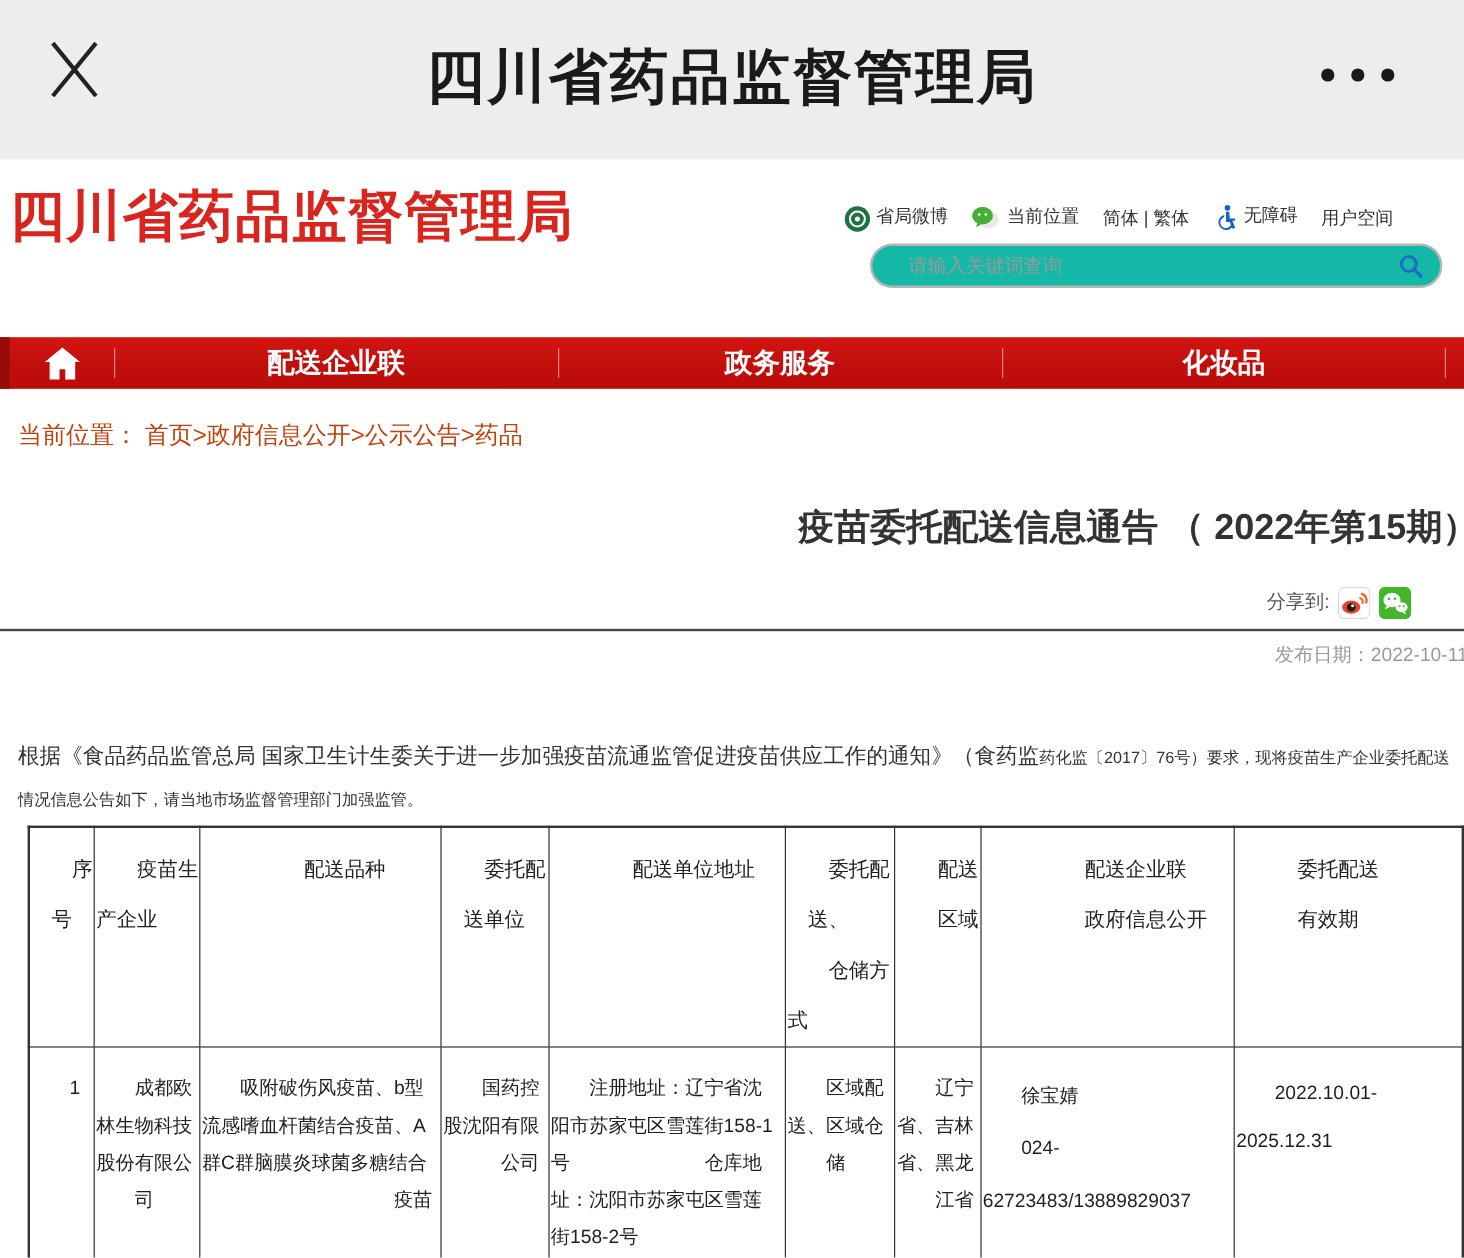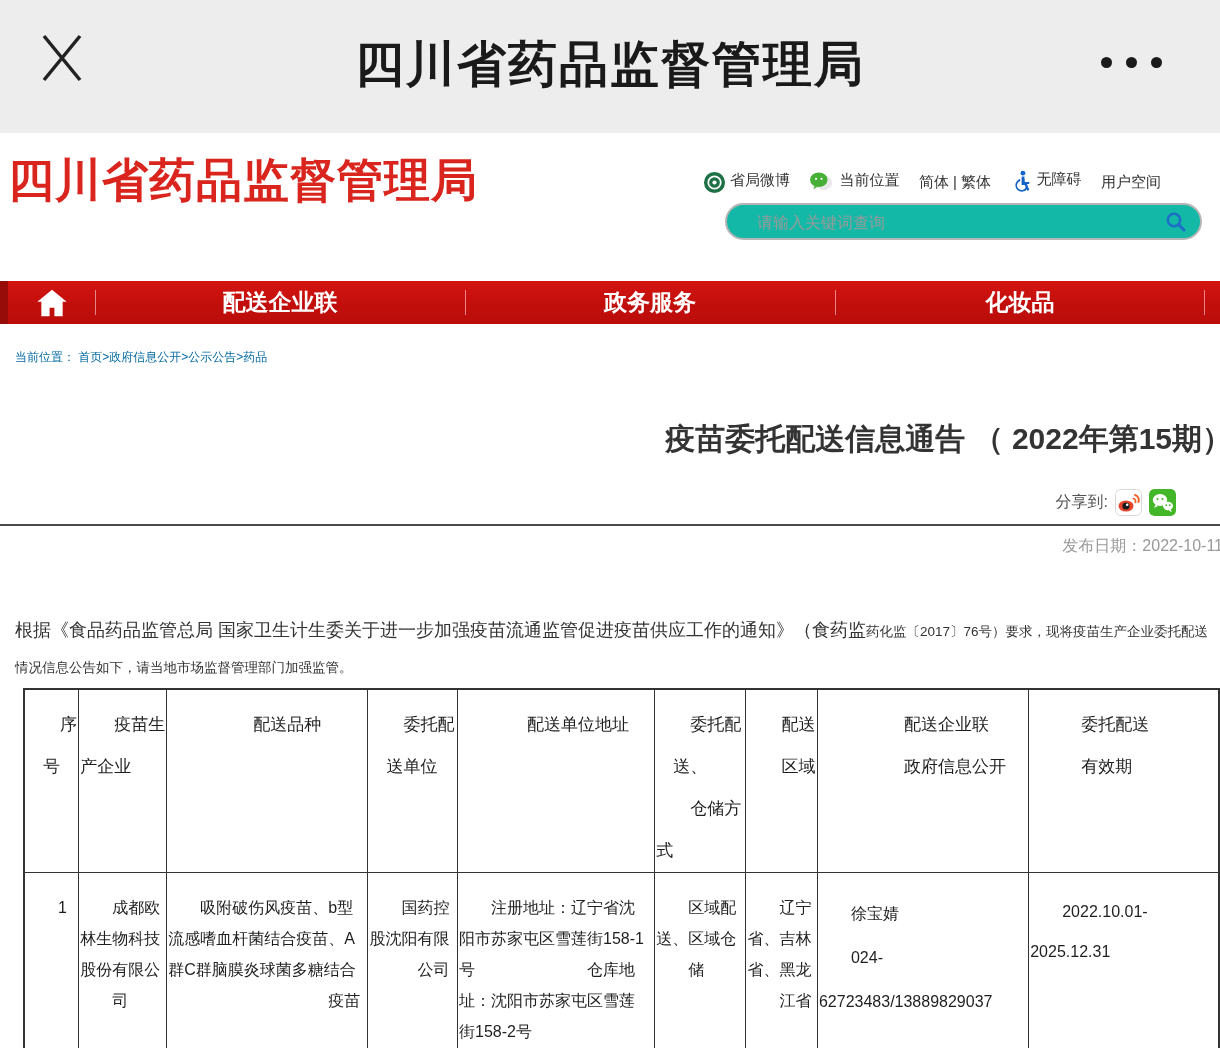--- a/index.html
+++ b/index.html
@@ -36,21 +36,21 @@
   .nav-home{position:absolute;left:8px;top:0;width:87px;height:43px;display:flex;
     align-items:center;justify-content:center;cursor:pointer;}
   .nav-items{position:absolute;left:95px;top:0;width:1110px;height:43px;display:flex;}
   .nav-item{flex:1;display:flex;align-items:center;justify-content:center;
     color:#fff;font-size:23px;font-weight:bold;cursor:pointer;position:relative;}
   .nav-item::before{content:"";position:absolute;left:0;top:9px;bottom:9px;width:1px;
     background:rgba(255,230,230,.55);}
   .nav-item:last-child::after{content:"";position:absolute;right:0;top:9px;bottom:9px;width:1px;
     background:rgba(255,230,230,.55);}
   
-  .breadcrumb{position:absolute;left:15px;top:349px;font-size:12px;color:#0369a1;}
+  .breadcrumb{position:absolute;left:15px;top:349px;font-size:20px;color:#c2410c;}
   .breadcrumb .trail{cursor:pointer;}
   
   .article-title{position:absolute;left:12px;top:419px;width:1220px;text-align:right;
     font-size:30px;font-weight:bold;color:#333;}
   .share-row{position:absolute;top:489px;right:44px;display:flex;align-items:center;gap:7px;}
   .share-label{font-size:16px;color:#555;}
   .share-ic{width:27px;height:27px;border-radius:5px;display:block;cursor:pointer;}
   .divider{position:absolute;left:0;top:524px;width:1220px;height:2px;background:#4a4a4a;}
   .pubdate{position:absolute;top:536px;right:-3px;font-size:16px;color:#999;white-space:nowrap;}
   .para{position:absolute;left:15px;width:1230px;color:#333;white-space:nowrap;}

